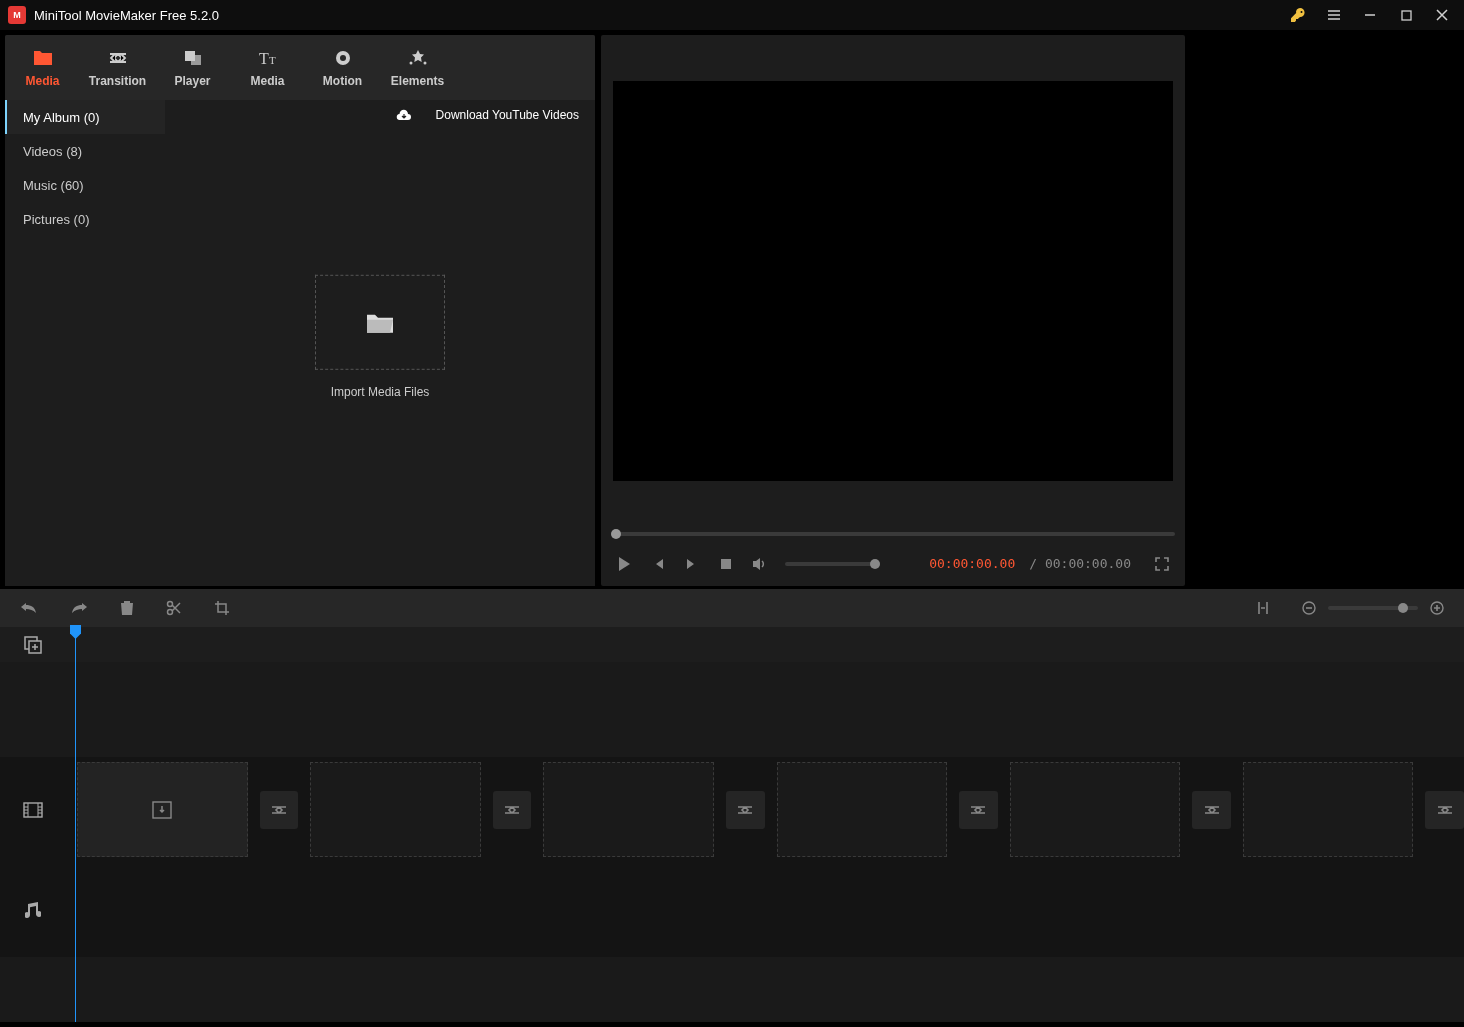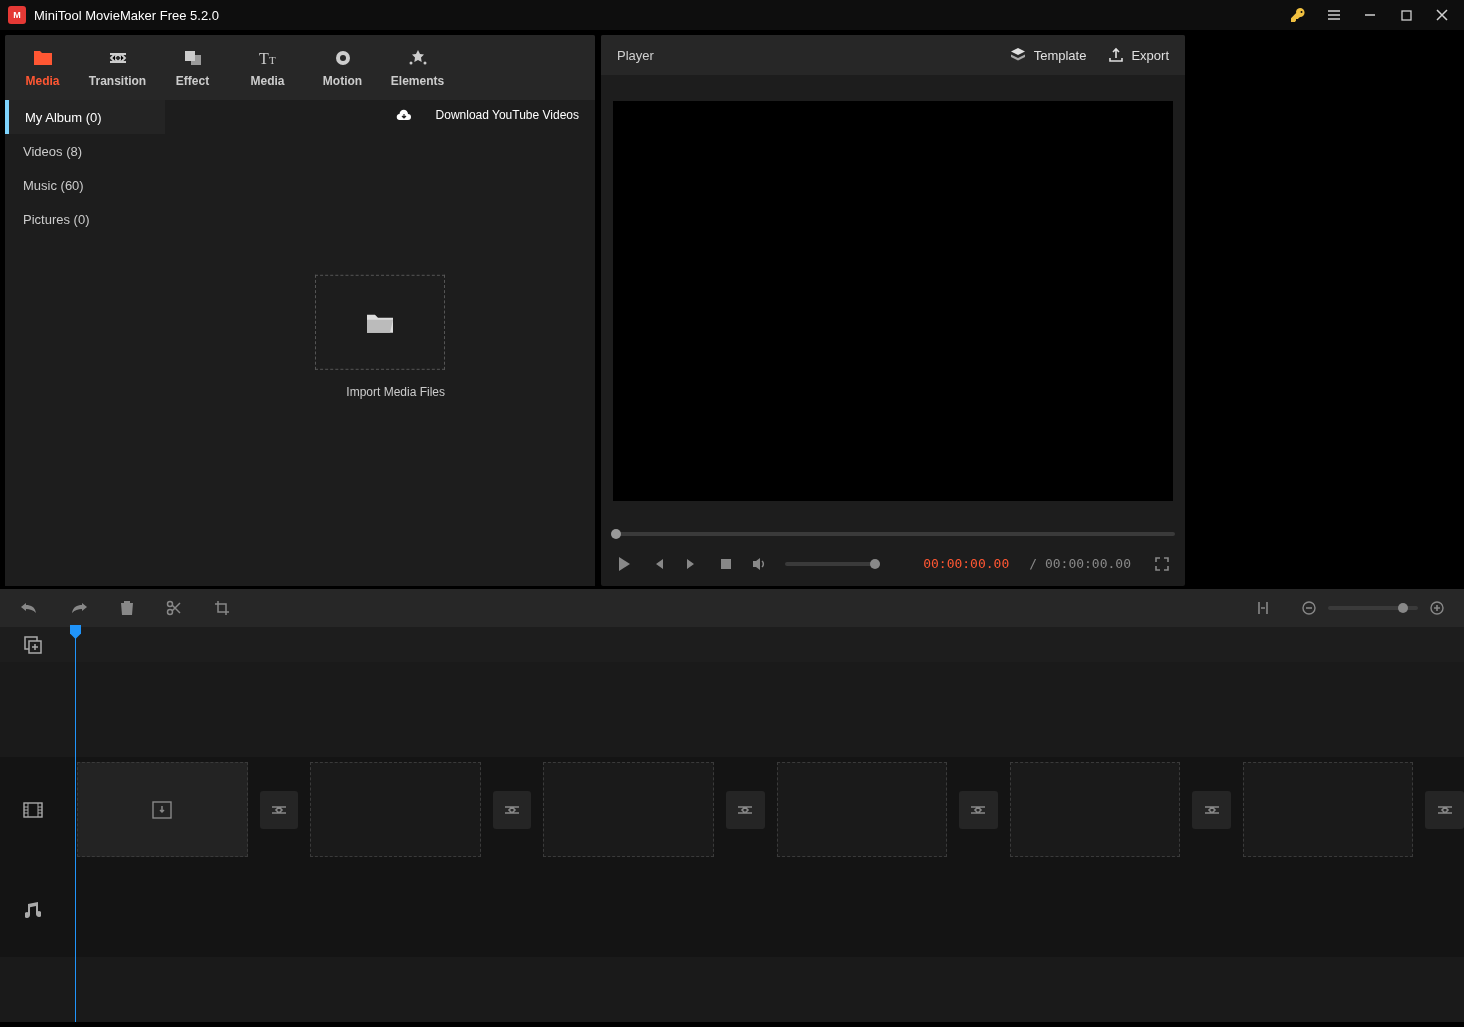--- a/index.html
+++ b/index.html
@@ -20,43 +20,43 @@
 
 .left-panel { width: 590px; background: #1d1d1d; display: flex; flex-direction: column; margin: 5px 3px 3px 5px; border-radius: 2px; }
 .tabs-top { height: 65px; background: #272727; display: flex; align-items: stretch; border-radius: 2px 2px 0 0; }
 .tab-top { width: 75px; display: flex; flex-direction: column; align-items: center; justify-content: center; gap: 6px; cursor: pointer; color: #ccc; }
 .tab-top.active { color: #ff5733; }
 .tab-top .ico { height: 20px; display: flex; align-items: center; justify-content: center; }
 .tab-top .lbl { font-size: 12px; font-weight: bold; }
 .sidebar-and-content { flex: 1; display: flex; }
 .media-sidebar { width: 160px; background: #1d1d1d; }
 .media-sidebar .row { height: 34px; display: flex; align-items: center; padding: 0 18px; font-size: 13px; color: #ccc; cursor: pointer; }
-.media-sidebar .row.active { background: #242424; color: #fff; border-left: 4px solid #7dd3fc; padding-left: 16px; }
+.media-sidebar .row.active { background: #242424; color: #fff; border-left: 2px solid #7dd3fc; padding-left: 16px; }
 .content-area { flex: 1; position: relative; background: #1d1d1d; }
 .download-yt { position: absolute; top: 8px; right: 16px; display: flex; align-items: center; gap: 24px; color: #fff; font-size: 12px; cursor: pointer; }
-.import-box { position: absolute; left: 50%; top: 50%; transform: translate(-50%, -55%); text-align: right; }
+.import-box { position: absolute; left: 50%; top: 50%; transform: translate(-50%, -55%); text-align: center; }
 .import-dashed { width: 130px; height: 95px; border: 1px dashed #555; display: flex; align-items: center; justify-content: center; cursor: pointer; margin-bottom: 15px; }
 .import-text { color: #ccc; font-size: 12px; }
 
 
 .player-panel { width: 584px; background: #1d1d1d; display: flex; flex-direction: column; margin: 5px 3px 3px 3px; border-radius: 2px; }
 .player-header { height: 40px; background: #272727; display: flex; align-items: center; padding: 0 16px; border-radius: 2px 2px 0 0; }
 .player-header .spacer { flex: 1; }
 .hdr-btn { display: flex; align-items: center; gap: 7px; color: #e0e0e0; cursor: pointer; margin-left: 22px; font-size: 13px; }
 .video-area { flex: 1; display: flex; align-items: center; justify-content: center; padding: 10px; }
 .video-canvas { width: 560px; height: 400px; background: #000; }
 .progress-row { height: 14px; padding: 0 10px; display: flex; align-items: center; }
 .progress-bar { flex: 1; height: 4px; background: #3a3a3a; border-radius: 2px; position: relative; }
 .progress-bar::before { content: ''; position: absolute; left: 0; top: -3px; width: 10px; height: 10px; background: #999; border-radius: 50%; }
 .player-controls { height: 45px; display: flex; align-items: center; padding: 0 10px; gap: 8px; }
 .pc-btn { width: 26px; height: 26px; display: flex; align-items: center; justify-content: center; color: #888; cursor: pointer; }
 .vol-slider { width: 95px; height: 4px; background: #3a3a3a; border-radius: 2px; position: relative; margin-left: 4px; }
 .vol-slider::after { content: ''; position: absolute; right: 0; top: -3px; width: 10px; height: 10px; background: #888; border-radius: 50%; }
 .time-cur { color: #ff5733; font-family: monospace; font-size: 13px; margin-left: auto; }
-.time-tot { color: #888; font-family: monospace; font-size: 13px; margin-left: 12px; }
+.time-tot { color: #888; font-family: monospace; font-size: 13px; margin-left: 6px; }
 .fs-btn { margin-left: 10px; }
 
 
 .right-panel { flex: 1; background: #1d1d1d; margin: 5px 5px 3px 3px; border-radius: 2px; display: flex; align-items: center; justify-content: center; position: relative; }
 .right-panel .no-mat { color: #888; font-size: 13px; }
 .right-panel .collapse-handle { position: absolute; left: -4px; top: 50%; transform: translateY(-50%); width: 12px; height: 60px; background: #333; display: flex; align-items: center; justify-content: center; cursor: pointer; border-radius: 2px 0 0 2px; }
 
 
 .timeline { background: #1d1d1d; height: 433px; display: flex; flex-direction: column; }
 .tl-toolbar { height: 38px; background: #272727; display: flex; align-items: center; padding: 0 20px; gap: 32px; }
@@ -136,21 +136,21 @@
         </div>
         <div class="lbl">Transition</div>
       </div>
       <div class="tab-top">
         <div class="ico">
           <svg width="20" height="18" viewBox="0 0 20 18">
               <rect x="2" y="2" width="10" height="10" fill="currentColor"></rect>
               <rect x="8" y="6" width="10" height="10" fill="currentColor" opacity="0.7"></rect>
             </svg>
         </div>
-        <div class="lbl">Effect</div>
+        <div class="lbl">Player</div>
       </div>
       <div class="tab-top">
         <div class="ico">
           <svg width="22" height="18" viewBox="0 0 22 18">
               <text x="2" y="15" font-size="16" font-family="serif" fill="currentColor">T</text>
               <text x="12" y="15" font-size="11" font-family="serif" fill="currentColor">T</text>
             </svg>
         </div>
         <div class="lbl">Media</div>
       </div>
@@ -206,41 +206,20 @@
                 <path fill="#bbb" d="M2 9h26l-3 13H2z"></path>
               </svg>
           </div>
           <div class="import-text">Import Media Files</div>
         </div>
       </div>
     </div>
   </div>
 
   <div class="player-panel">
-    <div class="player-header">
-      <div>Player</div>
-      <div class="spacer"></div>
-      <div class="hdr-btn">
-        <span>
-          <svg width="18" height="18" viewBox="0 0 18 18">
-              <path fill="currentColor" d="M9 2l7 3.5L9 9 2 5.5z"></path>
-              <path fill="currentColor" opacity="0.7" d="M2 8.5L9 12l7-3.5L16 11 9 14.5 2 11z"></path>
-            </svg>
-        </span>
-        <span>Template</span>
-      </div>
-      <div class="hdr-btn">
-        <span>
-          <svg width="16" height="16" viewBox="0 0 16 16">
-              <path fill="none" stroke="currentColor" stroke-width="1.6" d="M8 11V2m-3 3l3-3 3 3M2 11v3h12v-3"></path>
-            </svg>
-        </span>
-        <span>Export</span>
-      </div>
-    </div>
     <div class="video-area">
       <div class="video-canvas"></div>
     </div>
     <div class="progress-row">
       <div class="progress-bar"></div>
     </div>
     <div class="player-controls">
       <div class="pc-btn">
         <svg width="14" height="16" viewBox="0 0 14 16">
             <path fill="currentColor" d="M2 1v14l11-7z"></path>

